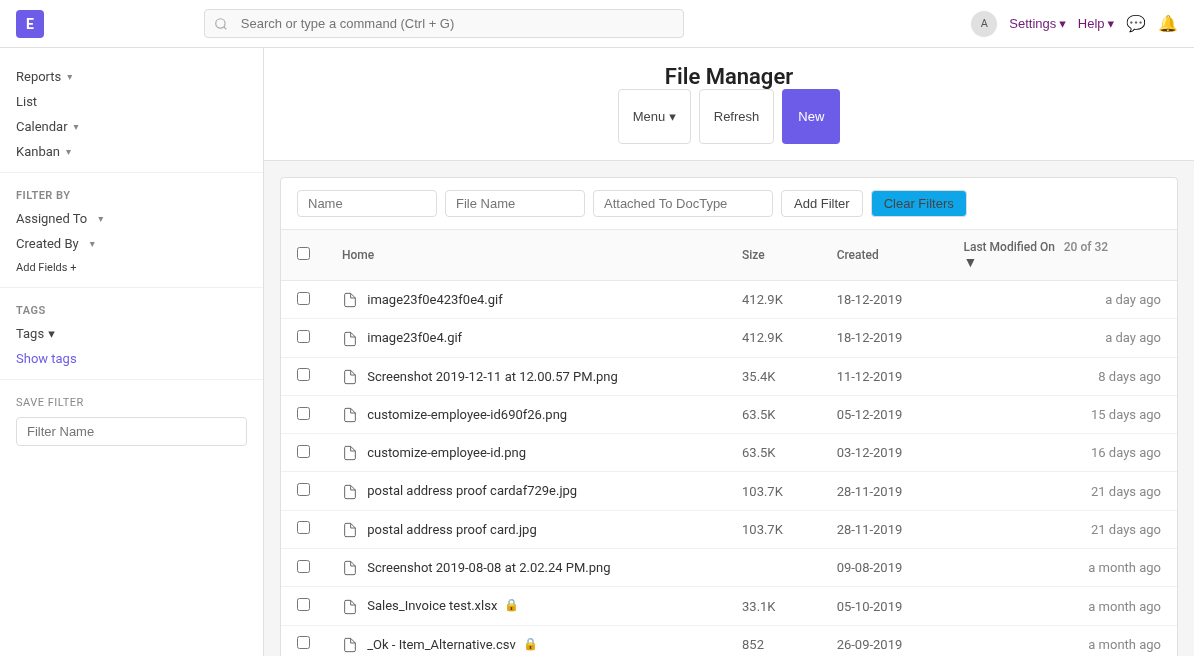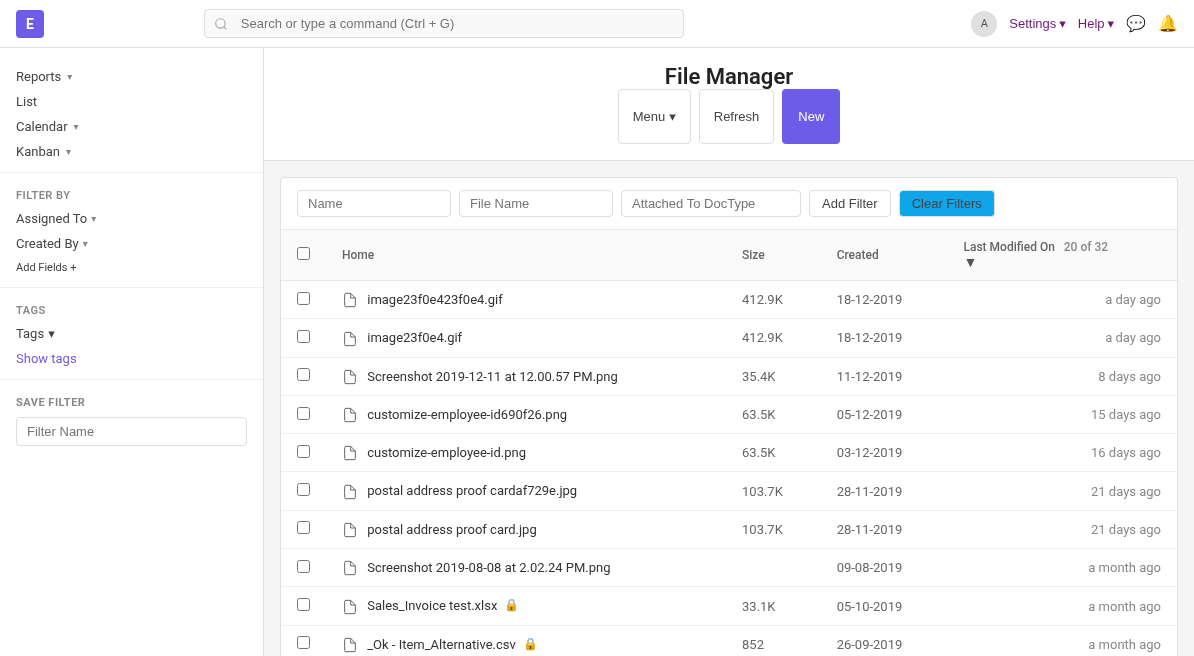--- a/index.html
+++ b/index.html
@@ -59,42 +59,42 @@
     }
     .sidebar-item .arrow { font-size: 10px; color: #888; }
 
     .sidebar-divider { height: 1px; background: #f0f0f0; margin: 8px 0; }
 
     .filter-label {
       font-size: 11px; font-weight: 600; color: #888; text-transform: uppercase;
       padding: 8px 16px 4px; letter-spacing: 0.5px;
     }
     .filter-item {
-      display: flex; align-items: center; gap: 4px;
+      display: flex; align-items: center; gap: 11px;
       padding: 5px 16px; cursor: pointer; color: #444; font-size: 13px;
     }
     .filter-item .arrow { font-size: 10px; color: #888; }
     .add-fields {
       padding: 5px 16px; color: #404040; font-size: 11px; cursor: pointer;
     }
 
     .tags-label {
       font-size: 11px; font-weight: 600; color: #888; text-transform: uppercase;
       padding: 8px 16px 4px; letter-spacing: 0.5px;
     }
     .tags-item {
       display: flex; align-items: center; gap: 4px;
       padding: 5px 16px; cursor: pointer; color: #444; font-size: 13px;
     }
     .show-tags {
       padding: 5px 16px; color: #6c5ce7; font-size: 13px; cursor: pointer;
     }
 
     .save-filter-label {
-      font-size: 11px; font-weight: 700; color: #888; text-transform: uppercase;
+      font-size: 11px; font-weight: 400; color: #888; text-transform: uppercase;
       padding: 8px 16px 4px; letter-spacing: 0.5px;
     }
     .filter-name-input {
       margin: 4px 16px; width: calc(100% - 32px);
       padding: 6px 10px; border: 1px solid #ddd; border-radius: 4px;
       font-size: 13px; color: #888;
     }
 
     
     .main-content { flex: 1; overflow-y: auto; background: #f5f5f5; }
@@ -127,21 +127,21 @@
     .file-list-container { padding: 16px; }
     .file-list-card { background: #fff; border-radius: 4px; border: 1px solid #e0e0e0; }
 
     
     .filter-row {
       display: flex; align-items: center; gap: 8px;
       padding: 12px 16px; border-bottom: 1px solid #e8e8e8;
     }
     .filter-input {
       padding: 5px 10px; border: 1px solid #ddd; border-radius: 4px;
-      font-size: 13px; color: #888; width: 154px;
+      font-size: 13px; color: #888; width: 140px;
     }
     .btn-add-filter {
       padding: 5px 12px; border: 1px solid #ddd; border-radius: 4px;
       background: #fff; cursor: pointer; font-size: 13px; color: #444;
     }
     .btn-clear-filters {
       padding: 5px 12px; border: 1px solid #ddd; border-radius: 4px;
       background: #0ea5e9; cursor: pointer; font-size: 13px; color: #444;
     }
     .sort-btn {

